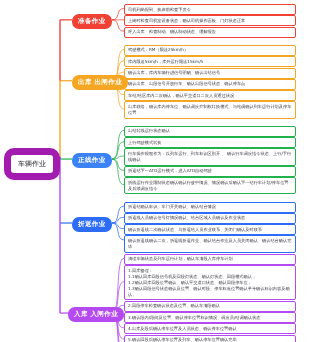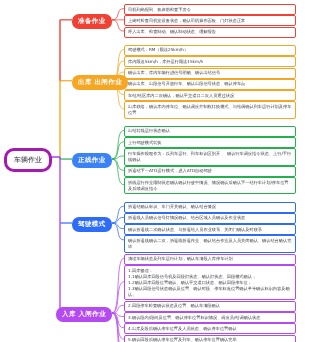--- a/index.html
+++ b/index.html
@@ -9,21 +9,21 @@
     font-family:"DejaVu Sans","Liberation Sans",sans-serif;
     overflow:hidden;
     position:relative;
   }
   #map{position:absolute;inset:0;}
   svg.links{position:absolute;left:0;top:0;width:300px;height:342px;pointer-events:none;}
 
   .root-node{
     position:absolute;
     background:#ffffff;
-    border:3px solid #a21caf;
+    border:7px solid #a21caf;
     border-radius:10px;
     padding:4px 7px;
     font-size:7px;
     color:#2a2a33;
     white-space:nowrap;
     box-shadow:0 1px 2px rgba(0,0,0,.07);
   }
   .branch-node{
     position:absolute;
     border-radius:7px;
@@ -105,26 +105,26 @@
       <div class="leaf-node" style="left: 124px; top: 125.8px; width: 172px; min-height: 9.1px; border-color: rgb(34, 177, 76); white-space: pre-line;">出站转线运行状态确认</div>
       <div class="leaf-node" style="left: 124px; top: 137.1px; width: 172px; min-height: 9.1px; border-color: rgb(34, 177, 76); white-space: pre-line;">上行驾驶模式转换</div>
       <div class="leaf-node" style="left: 124px; top: 148.4px; width: 172px; min-height: 15.2px; border-color: rgb(34, 177, 76); white-space: pre-line;">行车操作规程作为：以列车运行、列车标识区别开 、 确认行车调度指令状态、上行/下行线确认</div>
       <div class="leaf-node" style="left: 124px; top: 165.8px; width: 172px; min-height: 9.1px; border-color: rgb(34, 177, 76); white-space: pre-line;">折返站下一ATO运行模式，进入ATO自动驾驶</div>
       <div class="leaf-node" style="left: 124px; top: 177.1px; width: 172px; min-height: 15.2px; border-color: rgb(34, 177, 76); white-space: pre-line;">折线运行作业限制状态确认确认行驶中情况、情况确认后确认下一站行车计划/停车位置及后续调度指令</div>
       <div class="branch-node" style="background: #3b82f6; left: 72px; top: 153.05px;">正线作业</div>
       <div class="leaf-node" style="left: 124px; top: 201.5px; width: 172px; min-height: 9.1px; border-color: rgb(45, 108, 246); white-space: pre-line;">折返站确认标识、车门开关确认、确认站台情况</div>
       <div class="leaf-node" style="left: 124px; top: 212.8px; width: 172px; min-height: 9.1px; border-color: rgb(45, 108, 246); white-space: pre-line;">折返线人员确认信号灯情况确认、站台区域人员确认及作业状态</div>
       <div class="leaf-node" style="left: 124px; top: 224.1px; width: 172px; min-height: 9.1px; border-color: rgb(45, 108, 246); white-space: pre-line;">确认折返线二次确认状态、与折返站人员作业联系、关闭门确认及时联系</div>
       <div class="leaf-node" style="left: 124px; top: 235.4px; width: 172px; min-height: 9.1px; border-color: rgb(45, 108, 246); white-space: pre-line;">确认折返线确认二次，折返线折返作业、确认站台作业及人员关闭确认、确认站台确认完毕</div>
-      <div class="branch-node" style="background: rgb(45, 108, 246); left: 72px; top: 217px;">驾驶模式</div>
+      <div class="branch-node" style="background: rgb(45, 108, 246); left: 72px; top: 217px;">折返作业</div>
       <div class="leaf-node" style="left: 124px; top: 253.7px; width: 172px; min-height: 9.1px; border-color: rgb(180, 74, 240); white-space: pre-line;">清理车辆状态及列车运行计划，确认车清段入库停车计划</div>
       <div class="leaf-node" style="left: 124px; top: 265px; width: 172px; min-height: 33.5px; border-color: rgb(180, 74, 240); white-space: pre-line;">1.回库整理：
 1.1确认回库回段信号机及回段灯状态、确认灯状态、回段模式确认；
 1.2确认回库回段位置确认、确认平交道口状态、确认回段停车位；
 1.3确认回段信号状态确认及位置、确认时段、停车标准位置确认单等确认标识内容及确认。</div>
       <div class="leaf-node" style="left: 124px; top: 300.7px; width: 172px; min-height: 9.1px; border-color: rgb(180, 74, 240); white-space: pre-line;">2.回段停车检查确认状态及位置、确认车清段确认</div>
       <div class="leaf-node" style="left: 124px; top: 312px; width: 172px; min-height: 9.1px; border-color: rgb(180, 74, 240); white-space: pre-line;">3.确认段内/段间及位置、确认停车位置标识情况、调度员/站调确认状态</div>
       <div class="leaf-node" style="left: 124px; top: 323.3px; width: 172px; min-height: 9.1px; border-color: rgb(180, 74, 240); white-space: pre-line;">4.出库及段后确认停车位置及人员状态、确认停车位置确认</div>
       <div class="leaf-node" style="left: 124px; top: 334.6px; width: 172px; min-height: 9.1px; border-color: rgb(180, 74, 240); white-space: pre-line;">5.确认回段后确认停车位置及列车、确认停车位置确认完毕</div>
-      <div class="branch-node" style="background: rgb(180, 74, 240); left: 56px; top: 307.05px;">入库 入闸作业</div>
+      <div class="branch-node" style="background: rgb(180, 74, 240); left: 68px; top: 307.05px;">入库 入闸作业</div>
       <div class="root-node" style="left: 4px; top: 148px;">车辆作业</div>
     </div>
 </div>
 
 </body></html>

